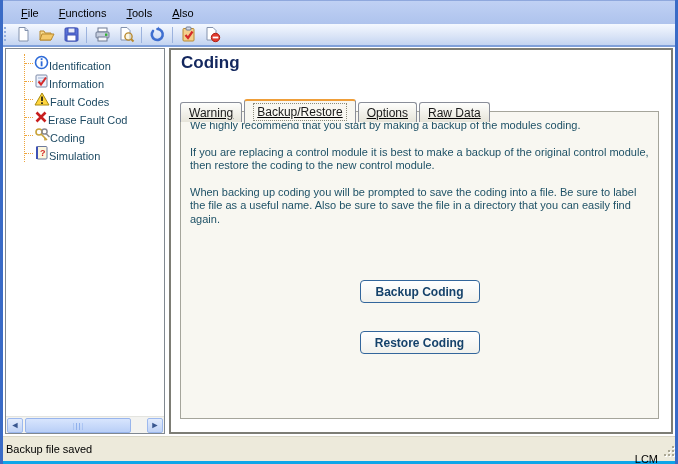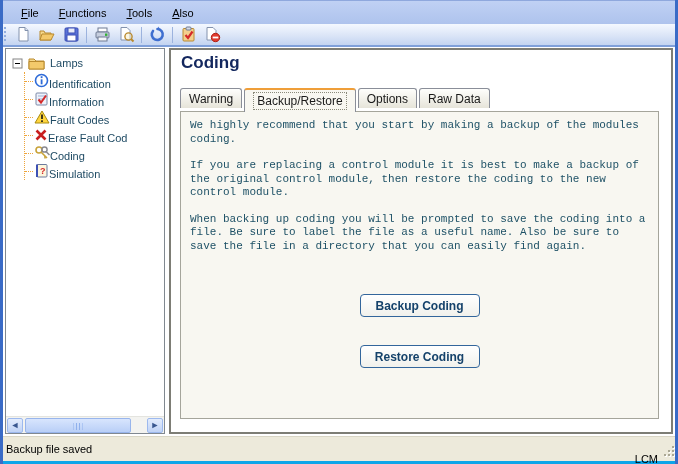--- a/index.html
+++ b/index.html
@@ -87,42 +87,42 @@
   }
 
   
   .main-panel {
     position:absolute; left:166px; right:2px; top:1px; bottom:2px;
     background:#fff; border:2px solid #7d7d75; overflow:hidden;
   }
   .page-title {
     position:absolute; left:10px; top:3px; font-size:17px; font-weight:bold; color:#13275e;
   }
-  .tabs { position:absolute; left:9px; top:38px; height:24px; display:flex; align-items:flex-start; z-index:2; }
+  .tabs { position:absolute; left:9px; top:48px; height:24px; display:flex; align-items:flex-end; z-index:2;text-decoration:underline; }
   .tab {
     height:20px; padding:0 8px; margin-right:2px; display:flex; align-items:center;
     background:linear-gradient(#fefefc, #e6e4d9);
     border:1px solid #8a8e99; border-bottom:none; border-radius:3px 3px 0 0;
     font-size:12px; color:#1a1a1a; cursor:default; position:relative;
   }
   .tab.active {
     height:24px; background:#f8f7f1; border-top:2px solid #ef9e39; z-index:3;
     margin-bottom:-1px; padding:0 9px;
   }
   .tab.active .tab-focus {
     outline:1px dotted #8a8a7a; padding:1px 3px;
   }
   .tab-panel {
     position:absolute; left:9px; right:12px; top:61px; bottom:13px;
     background:#f8f7f1; border:1px solid #a5a59b;
     padding:7px 9px; color:#1e5166; line-height:13.5px; font-size:11px;
   }
-  .tab-panel p { margin-bottom:13px;font-family:Liberation Mono, monospace; }
-
-  .action-buttons { margin-top:41px; display:flex; flex-direction:column; align-items:center; gap:28px; }
+  .tab-panel p { margin-bottom:13px; }
+
+  .action-buttons { margin-top:54px; display:flex; flex-direction:column; align-items:center; gap:28px; }
   .xp-button {
     width:120px; height:23px; border:1px solid #33669c; border-radius:4px;
     background:linear-gradient(#ffffff, #f1f1ec);
     font-family:"Liberation Sans", sans-serif; font-size:12px; font-weight:bold; color:#15426b;
     cursor:default;
   }
 
   
   .statusbar {
     position:absolute; left:-3px; right:-3px; bottom:0; height:28px;
@@ -215,35 +215,20 @@
         <circle cx="11.5" cy="11.5" r="4.2" fill="#e23b2e" stroke="#b02015"></circle>
         <rect x="8.7" y="10.6" width="5.6" height="1.8" fill="#ffffff"></rect>
       </svg>
     </span>
   </div>
 
   <div class="content">
 
     <div class="tree-panel">
       <div class="tree">
-        <div class="tree-row">
-          <span class="expand-box">
-            <svg width="11" height="11">
-                <rect x="1" y="1" width="9" height="9" fill="#fff" stroke="#848484"></rect>
-                <line x1="3" y1="5.5" x2="8" y2="5.5" stroke="#000"></line>
-              </svg>
-          </span>
-          <span class="ticon">
-            <svg width="17" height="14">
-                <path d="M1 3 L6 3 L8 5 L16 5 L16 13 L1 13 Z" fill="#f6d98c" stroke="#b98a2f"></path>
-                <path d="M1 5.5 L16 5.5 L16 13 L1 13 Z" fill="#f3c96b" stroke="#b98a2f"></path>
-              </svg>
-          </span>
-          <span class="tree-root-label">Lamps</span>
-        </div>
 
         <div class="tree-children">
 
           <div class="tree-child">
             <span class="ticon">
               <svg width="15" height="15">
                   <circle cx="7.5" cy="7.5" r="6" fill="#fff" stroke="#2e6bd8" stroke-width="1.6"></circle>
                   <rect x="6.7" y="6.3" width="1.8" height="5" fill="#2e6bd8"></rect>
                   <rect x="6.7" y="3.2" width="1.8" height="1.9" fill="#2e6bd8"></rect>
                 </svg>

